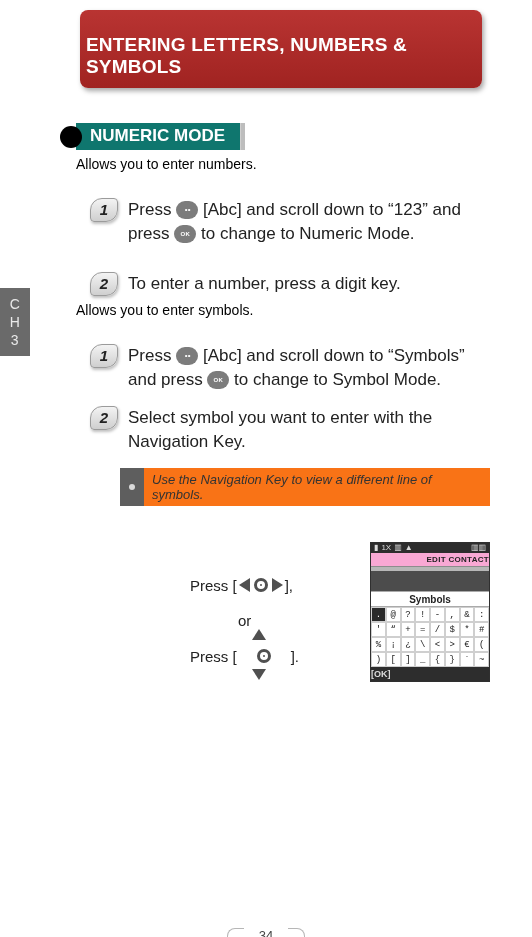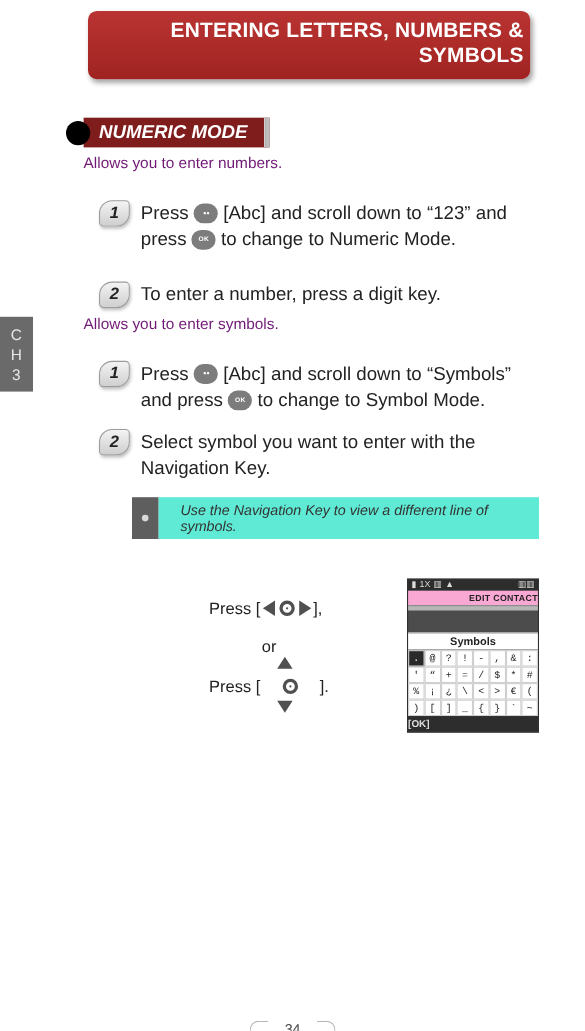--- a/index.html
+++ b/index.html
@@ -4,22 +4,22 @@
 <style>
   * { box-sizing: border-box; margin: 0; padding: 0; }
   html, body { width: 532px; height: 937px; font-family: Arial, Helvetica, sans-serif; background: #fff; color: #222; }
   .page { position: relative; width: 532px; height: 937px; padding: 0; }
   
   .header-bar {
     margin: 10px 50px 0 80px;
     background: linear-gradient(#b93432, #a02321);
     border-radius: 8px;
     box-shadow: 2px 3px 5px rgba(0,0,0,.35);
-    text-align: right;
-    padding: 8px 6px 10px;
+    text-align: left;
+    padding: 24px 6px 10px;
   }
   .header-bar span {
     color: #fff;
     font-weight: bold;
     font-size: 19px;
     letter-spacing: .2px;
   }
   
   .side-tab {
     position: absolute;
@@ -41,33 +41,32 @@
   }
   .bullet-dot {
     width: 22px; height: 22px;
     border-radius: 50%;
     background: #000;
     flex: none;
     margin-right: -6px;
     z-index: 2;
   }
   .section-tab {
-    background: #7f1d1d;
+    background: #0f766e;
     color: #fff;
-    font-style: italic;
     font-weight: bold;
     font-size: 17px;
     padding: 3px 16px 4px 14px;
     border-right: 4px solid #bdbdbd;
     box-shadow: inset -1px 0 0 #cfcfcf;
   }
   .section-sub {
     margin: 6px 0 0 76px;
     font-size: 14px;
-    color: #701a75;
+    color: #000000;
   }
   
   .step {
     display: flex;
     align-items: flex-start;
     margin: 26px 50px 0 90px;
     font-size: 17px;
     line-height: 24px;
     color: #222;
   }
@@ -123,40 +122,40 @@
     position: relative;
   }
   .tip-dot::after {
     content: "";
     position: absolute; top: 50%; left: 50%;
     width: 6px; height: 6px; margin: -3px 0 0 -3px;
     background: #d9d9d9; border-radius: 50%;
   }
   .tip-text {
     flex: 1;
-    background: #5eead4;
+    background: #f97316;
     font-size: 13px;
     font-style: italic;
     color: #333;
-    padding: 4px 20px;
+    padding: 4px 8px;
   }
   
   .nav-block {
     position: relative;
     margin: 48px 42px 0 0;
     height: 150px;
   }
   .nav-lines {
     position: absolute;
     left: 190px;
     top: 4px;
     font-size: 15px;
     color: #222;
   }
-  .nav-lines .row { display: flex; align-items: center; height: 22px; }
+  .nav-lines .row { display: flex; align-items: center; height: 22px; margin-top: 16px; }
   .nav-lines .or { margin: 16px 0 16px 48px; }
   .arrow {
     display: inline-block; width: 0; height: 0; margin: 0 2px;
   }
   .ar-l { border-top: 7px solid transparent; border-bottom: 7px solid transparent; border-right: 11px solid #505050; }
   .ar-r { border-top: 7px solid transparent; border-bottom: 7px solid transparent; border-left: 11px solid #505050; }
   .ar-u { border-left: 7px solid transparent; border-right: 7px solid transparent; border-bottom: 11px solid #505050; }
   .ar-d { border-left: 7px solid transparent; border-right: 7px solid transparent; border-top: 11px solid #505050; }
   .ring {
     display: inline-block; width: 14px; height: 14px;

